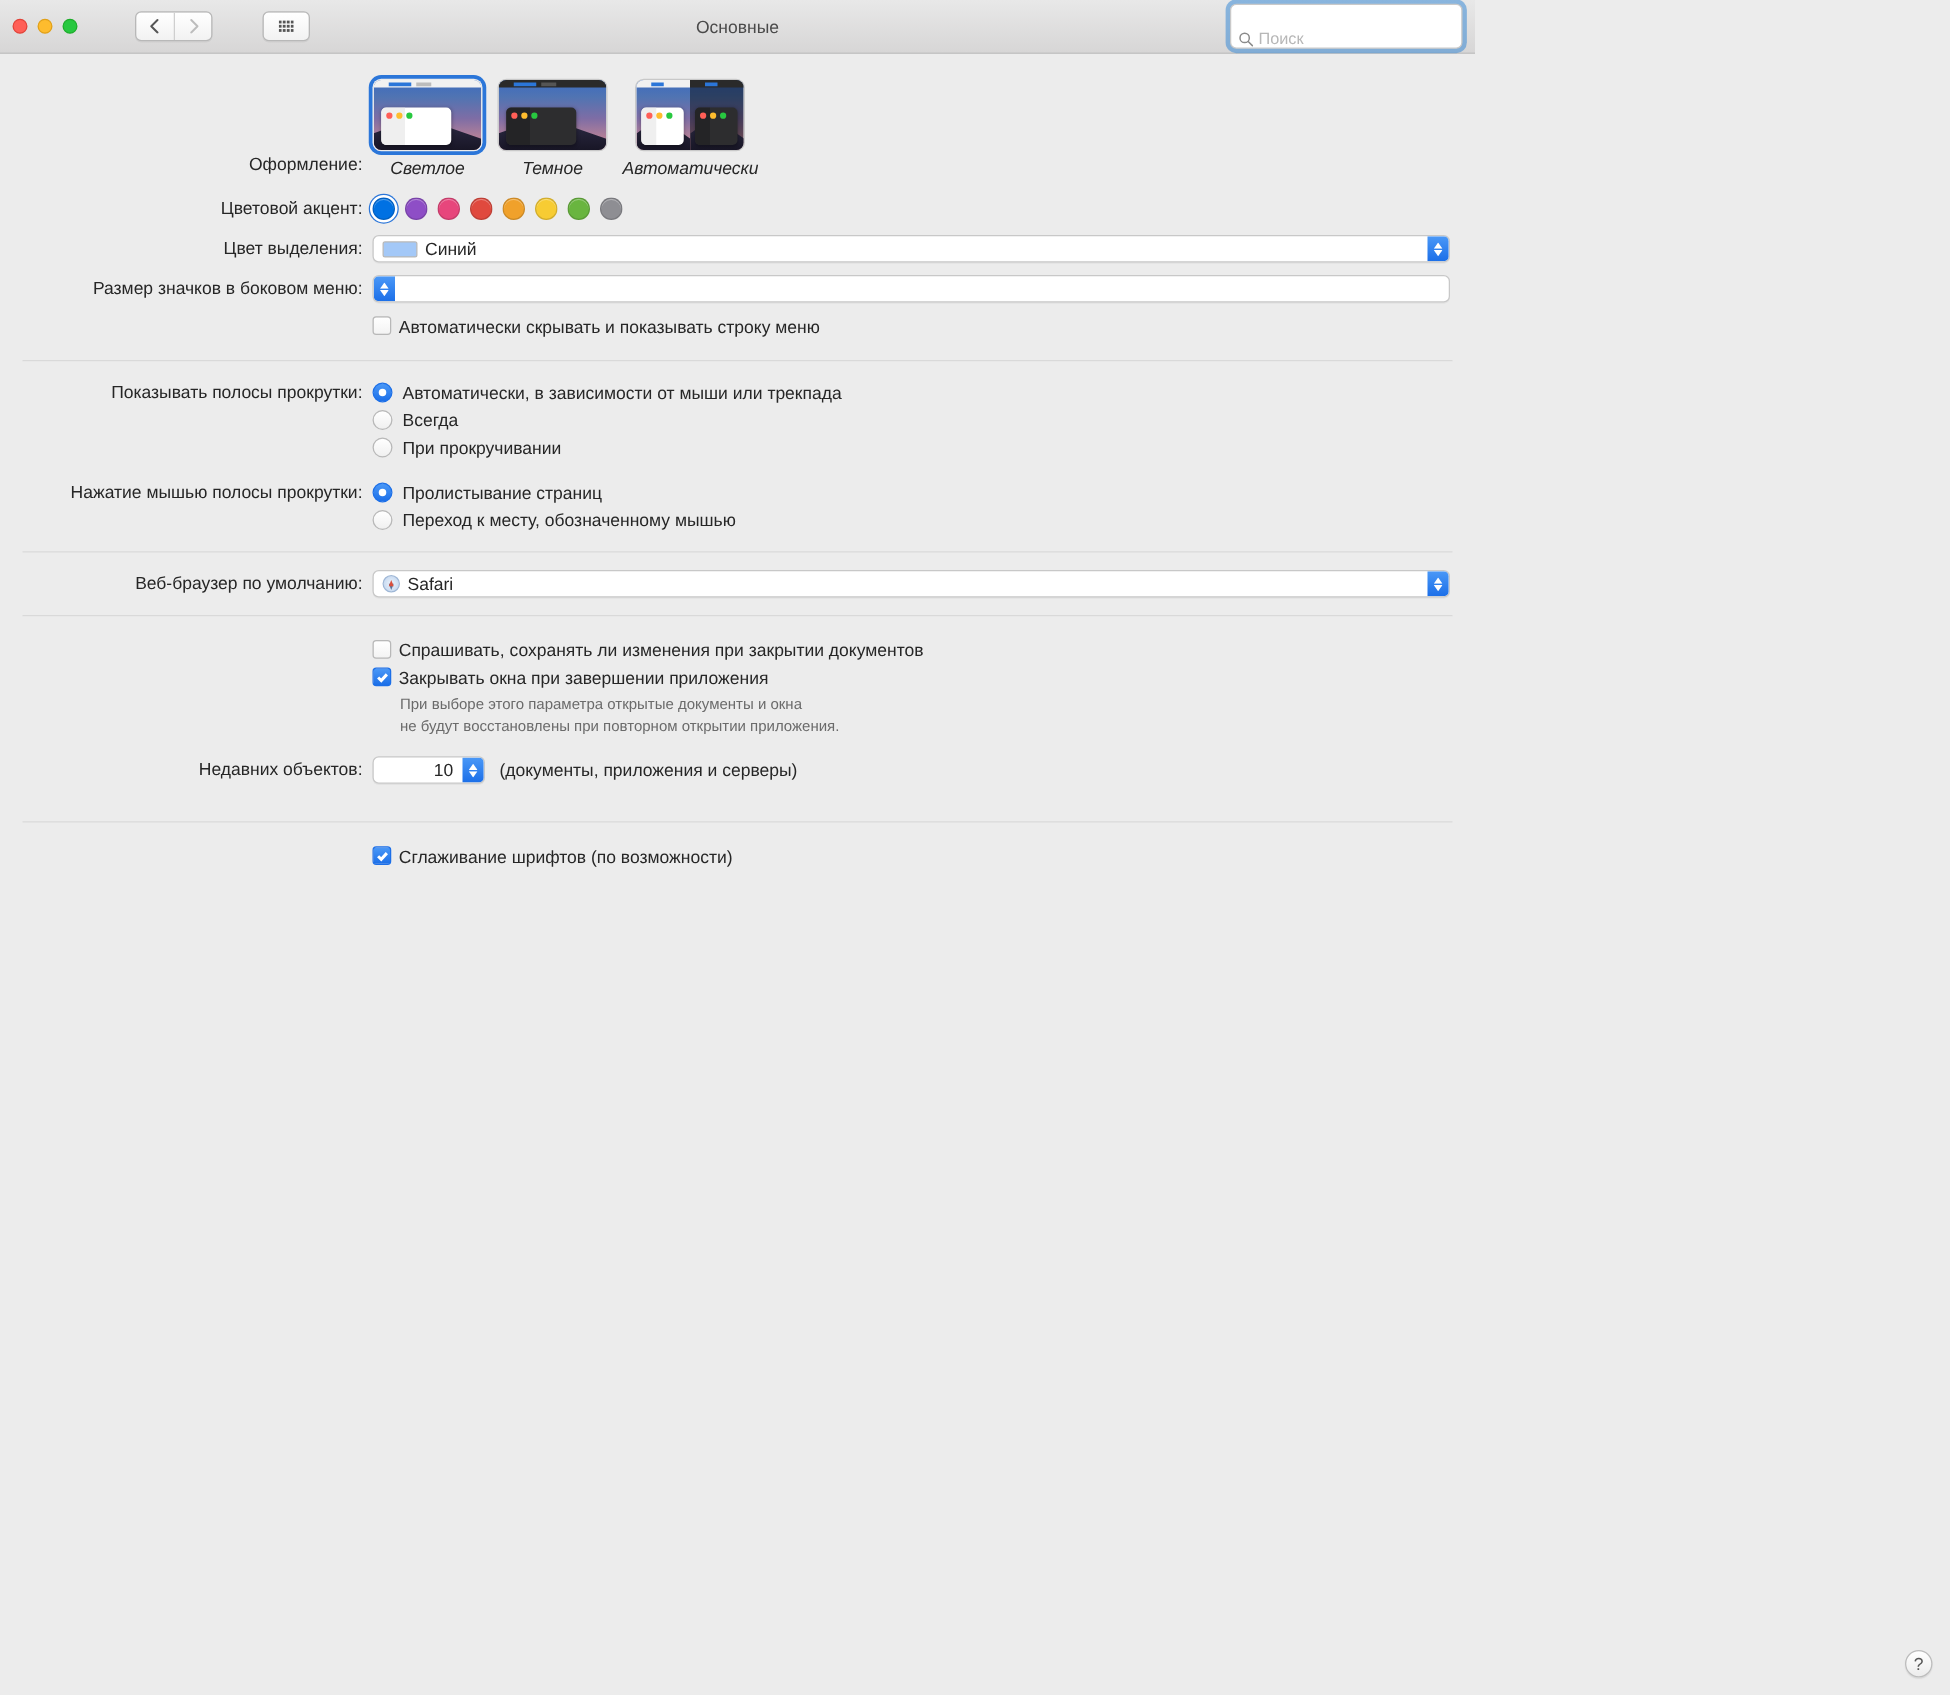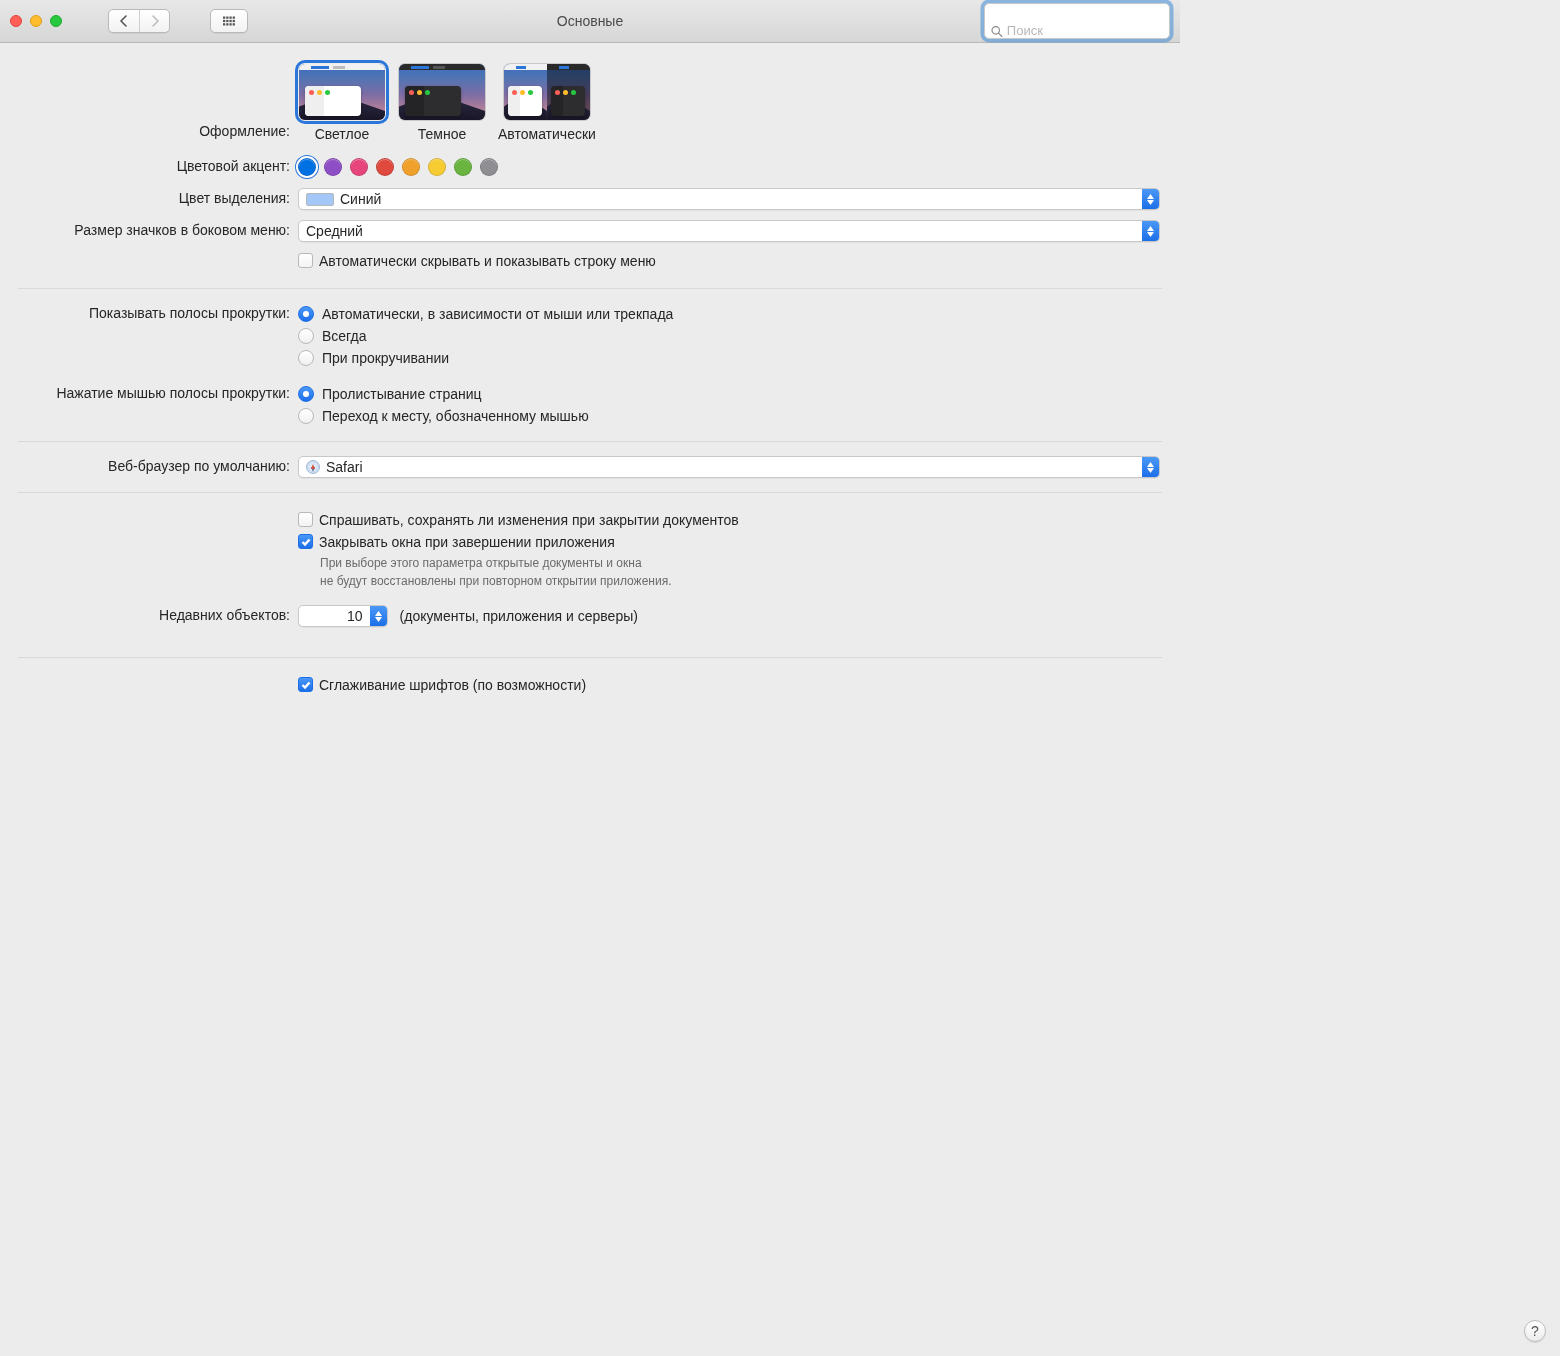--- a/index.html
+++ b/index.html
@@ -53,21 +53,21 @@
   .search input::placeholder{ color:#b7b7b7;}
 
   
   .content { padding: 20px 0 0 0; font-size:14px; color:#262626;}
   .row { display:flex; align-items:flex-start; }
   .lbl { width: 298px; text-align:right; padding-right:8px; padding-top:2px; font-size:14px; color:#262626;}
   .val { flex:1; padding-right:20px;}
   hr.sep { border:none; border-top:1px solid #d9d9d9; margin: 14px 18px; }
 
   
-  .thumbs { display:flex; gap:12px; }
+  .thumbs { display:flex; gap:12px;font-style:italic; }
   .thumb { display:flex; flex-direction:column; align-items:center; gap:5px; font-size:14px;}
   .thumb .pic { width:88px; height:58px; border-radius:7px; position:relative; overflow:hidden; border:1px solid rgba(0,0,0,.15);}
   .thumb.sel .pic { box-shadow:0 0 0 3px #2b76d9; border-color:transparent;}
   .sky { position:absolute; inset:0; background:linear-gradient(#3b6bbf 0%, #5174b2 25%, #7e6da5 55%, #b07f99 80%);}
   .mountain { position:absolute; bottom:0; left:0; right:0; height:40%; background:linear-gradient(#2c2a43,#181626); clip-path:polygon(0 40%, 22% 10%, 45% 55%, 70% 20%, 100% 60%, 100% 100%, 0 100%);}
   .menubar { position:absolute; top:0; left:0; right:0; height:6px; display:flex;}
   .menubar.light{ background:#f1f1f1;}
   .menubar.dark { background:#2a2a2a;}
   .menubar .ap{ width:10px; display:flex; align-items:center; justify-content:center;}
   .menubar .it{ width:18px; height:3px; background:#2b76d9; margin:1.5px 2px 0 2px;}
@@ -301,23 +301,20 @@
       </div>
     </div>
   </div>
 
   <div class="gap10"></div>
 
   <div class="row">
     <div class="lbl">Размер значков в боковом меню:</div>
     <div class="val">
       <div class="popup">
-        <div class="ptxt">
-            <span>Средний</span>
-          </div>
         <div class="arrw">
             <svg viewBox="0 0 7 5">
               <path d="M0 5 3.5 0 7 5z"></path>
             </svg>
             <svg viewBox="0 0 7 5">
               <path d="M0 0 3.5 5 7 0z"></path>
             </svg>
           </div>
       </div>
       <div class="gap6"></div>

